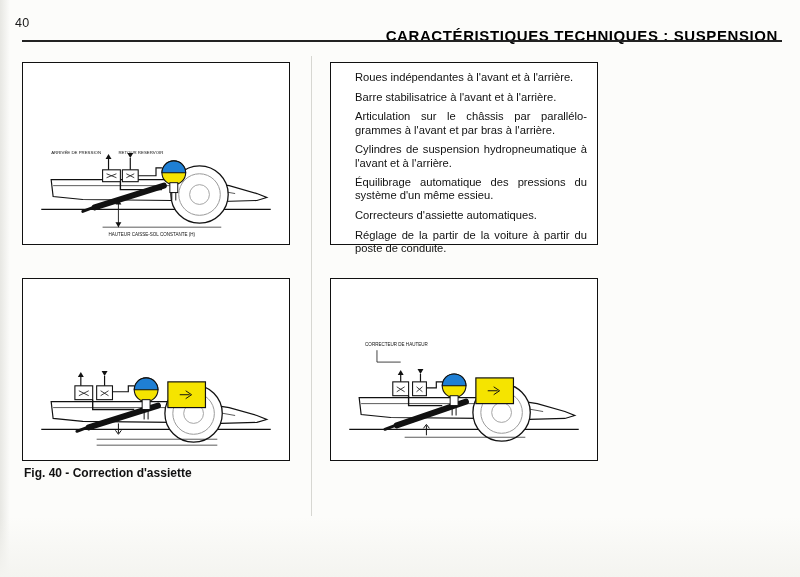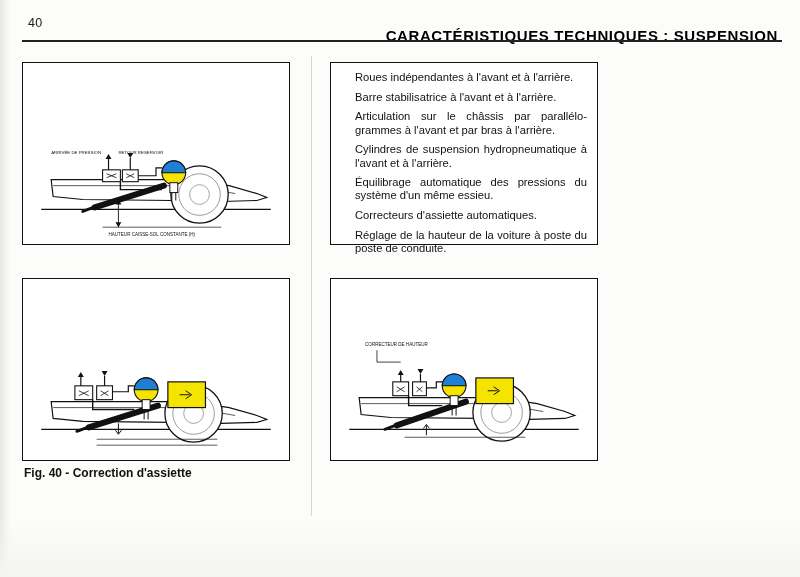--- a/index.html
+++ b/index.html
@@ -24,21 +24,21 @@
 
   
   .header {
     position: absolute;
     left: 0; top: 0;
     width: 800px;
     height: 42px;
   }
   .page-number {
     position: absolute;
-    left: 28px;
+    left: 15px;
     top: 16px;
     font-size: 12.5px;
     letter-spacing: 0.2px;
     color: #1a1a1a;
   }
   .header-title {
     position: absolute;
     right: 22px;
     top: 27px;
     font-size: 15px;
@@ -176,21 +176,21 @@
     </svg>
   </div>
 
   <div class="text-panel">
     <div class="spec-line">Roues indépendantes à l'avant et à l'arrière.</div>
     <div class="spec-line">Barre stabilisatrice à l'avant et à l'arrière.</div>
     <div class="spec-line">Articulation sur le châssis par parallélo-grammes à l'avant et par bras à l'arrière.</div>
     <div class="spec-line">Cylindres de suspension hydropneumatique à l'avant et à l'arrière.</div>
     <div class="spec-line">Équilibrage automatique des pressions du système d'un même essieu.</div>
     <div class="spec-line">Correcteurs d'assiette automatiques.</div>
-    <div class="spec-line">Réglage de la hauteur de la voiture à poste du poste de conduite.</div>
+    <div class="spec-line">Réglage de la partir de la voiture à partir du poste de conduite.</div>
   </div>
 
   <div class="frame" id="frame-bottom-left">
     <svg class="drawing" viewBox="0 0 268 183">
       <line x1="18" y1="152" x2="250" y2="152" stroke="#111" stroke-width="1.1"></line>
 
       <path d="M28 124 L150 124 L182 126 L208 130 L236 138 L246 142 L236 145 L200 146 L150 145 L60 144 L30 141 Z" fill="#ffffff" stroke="#111" stroke-width="1.2"></path>
       <path d="M30 130 L148 130 L180 132 L214 138" fill="none" stroke="#111" stroke-width="0.7"></path>
       <circle cx="172" cy="136" r="29" fill="#ffffff" stroke="#111" stroke-width="1.3"></circle>
       <circle cx="172" cy="136" r="21" fill="#ffffff" stroke="#999" stroke-width="1"></circle>

